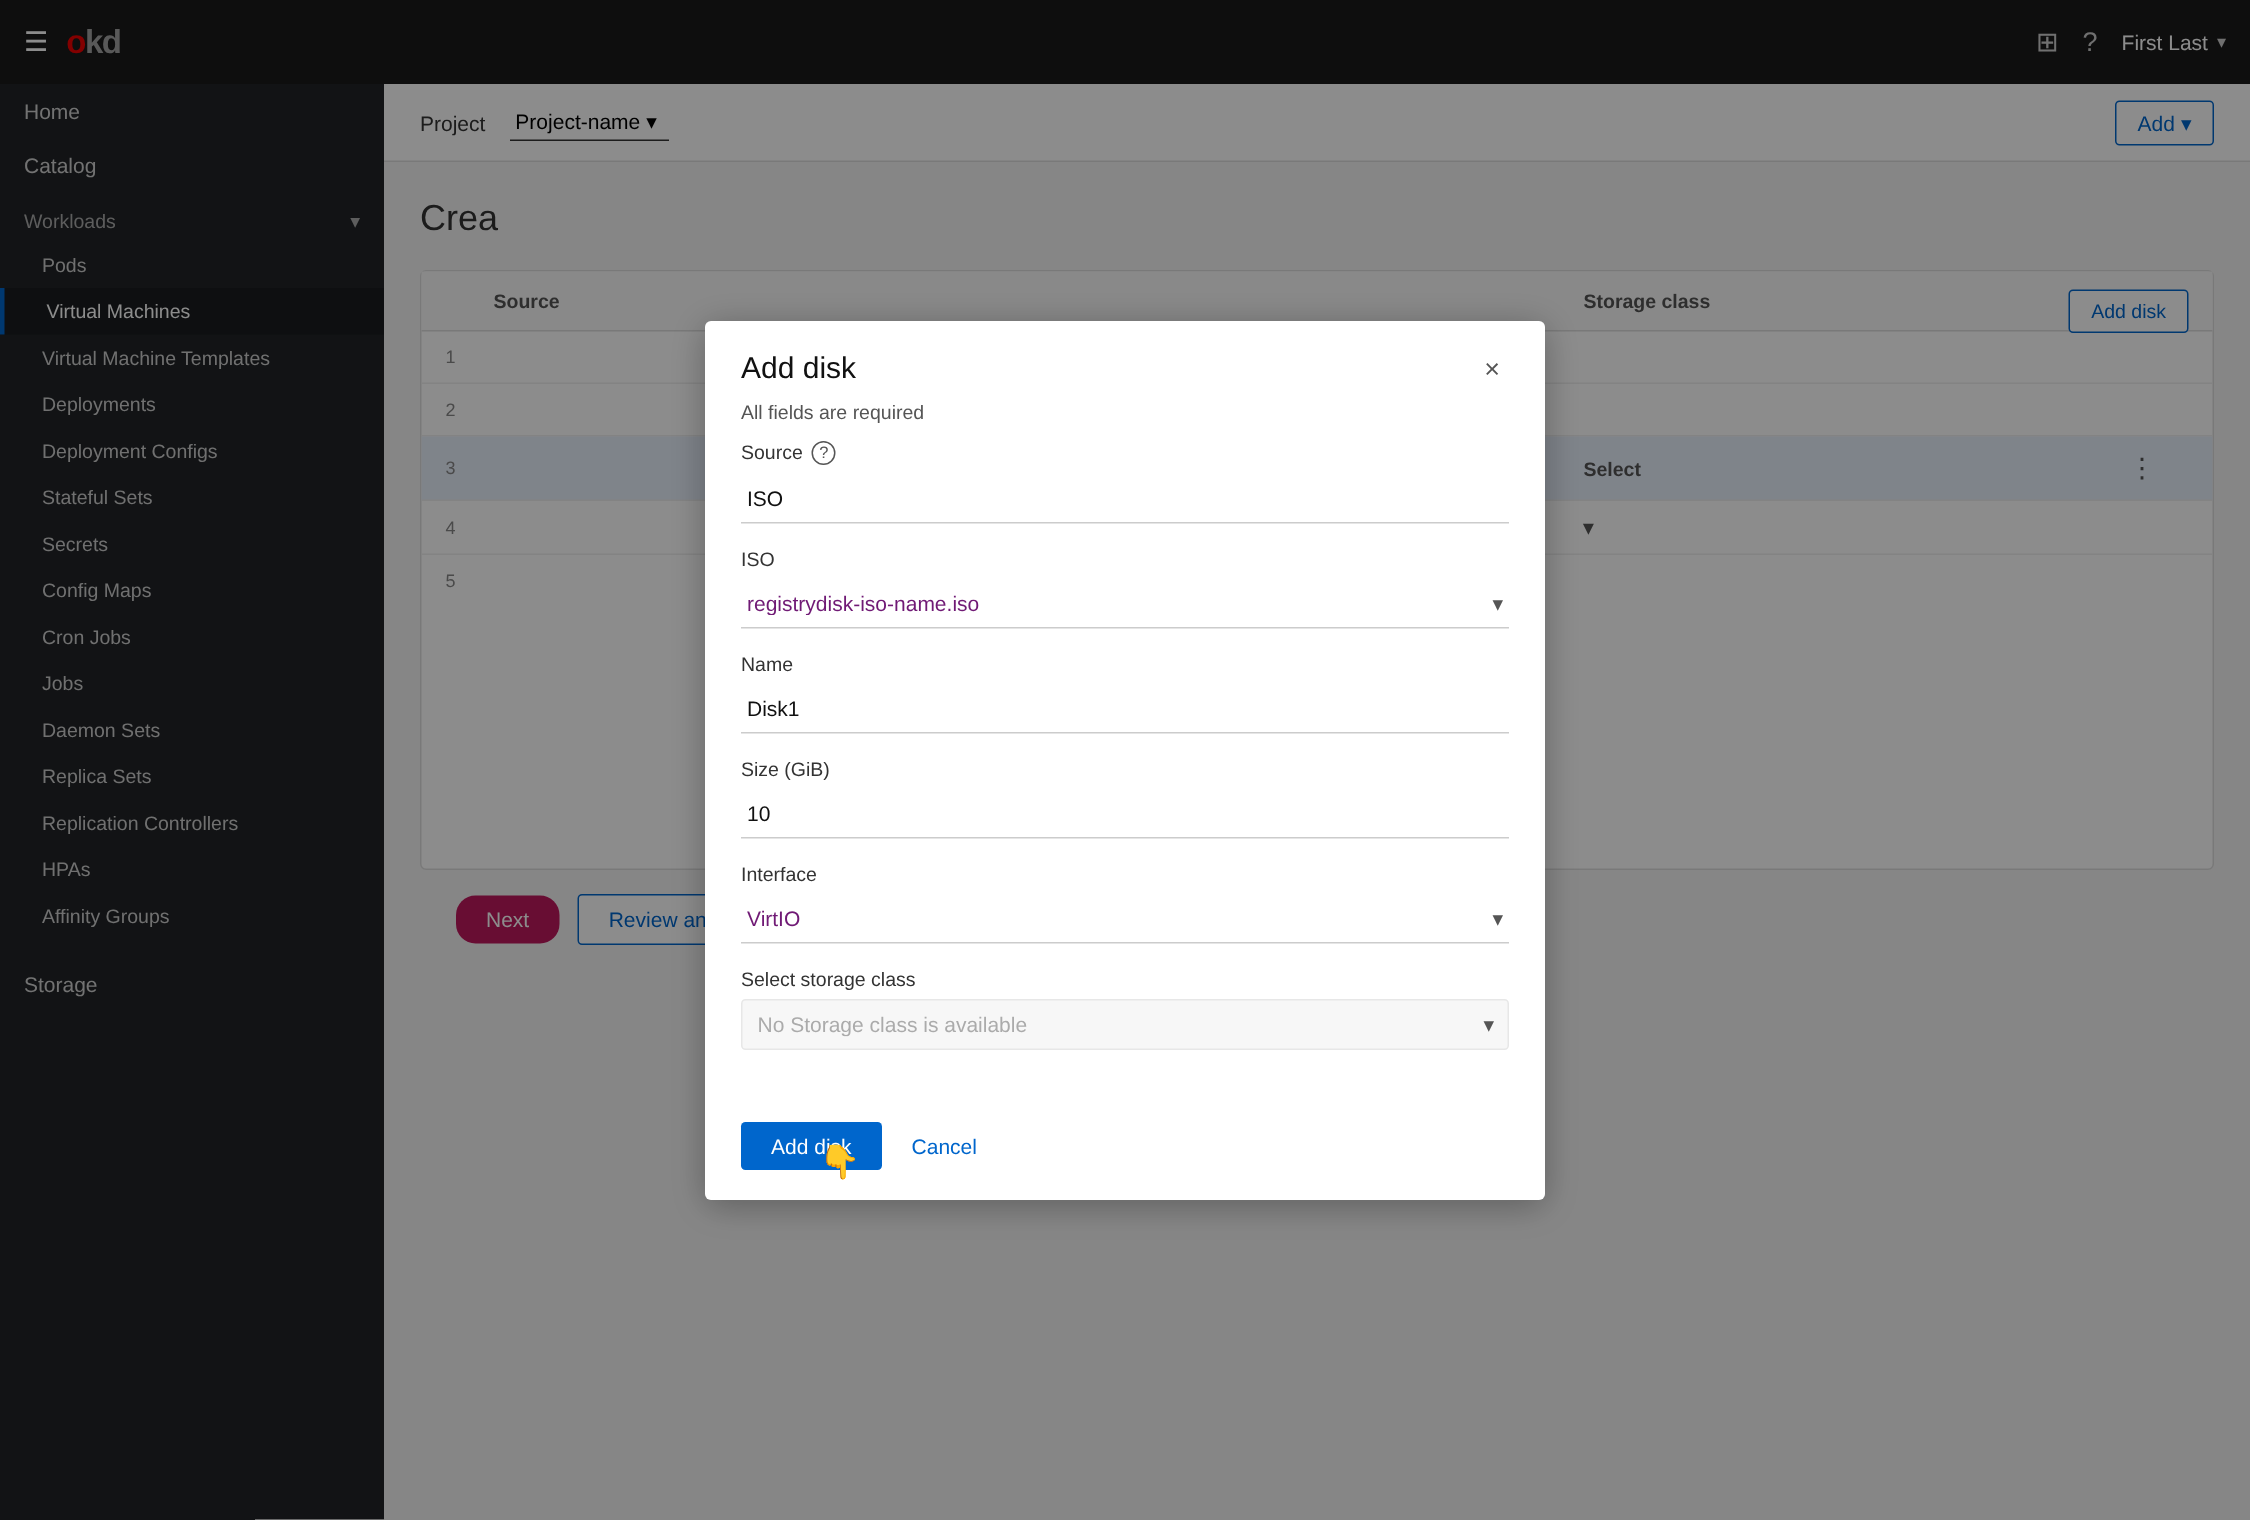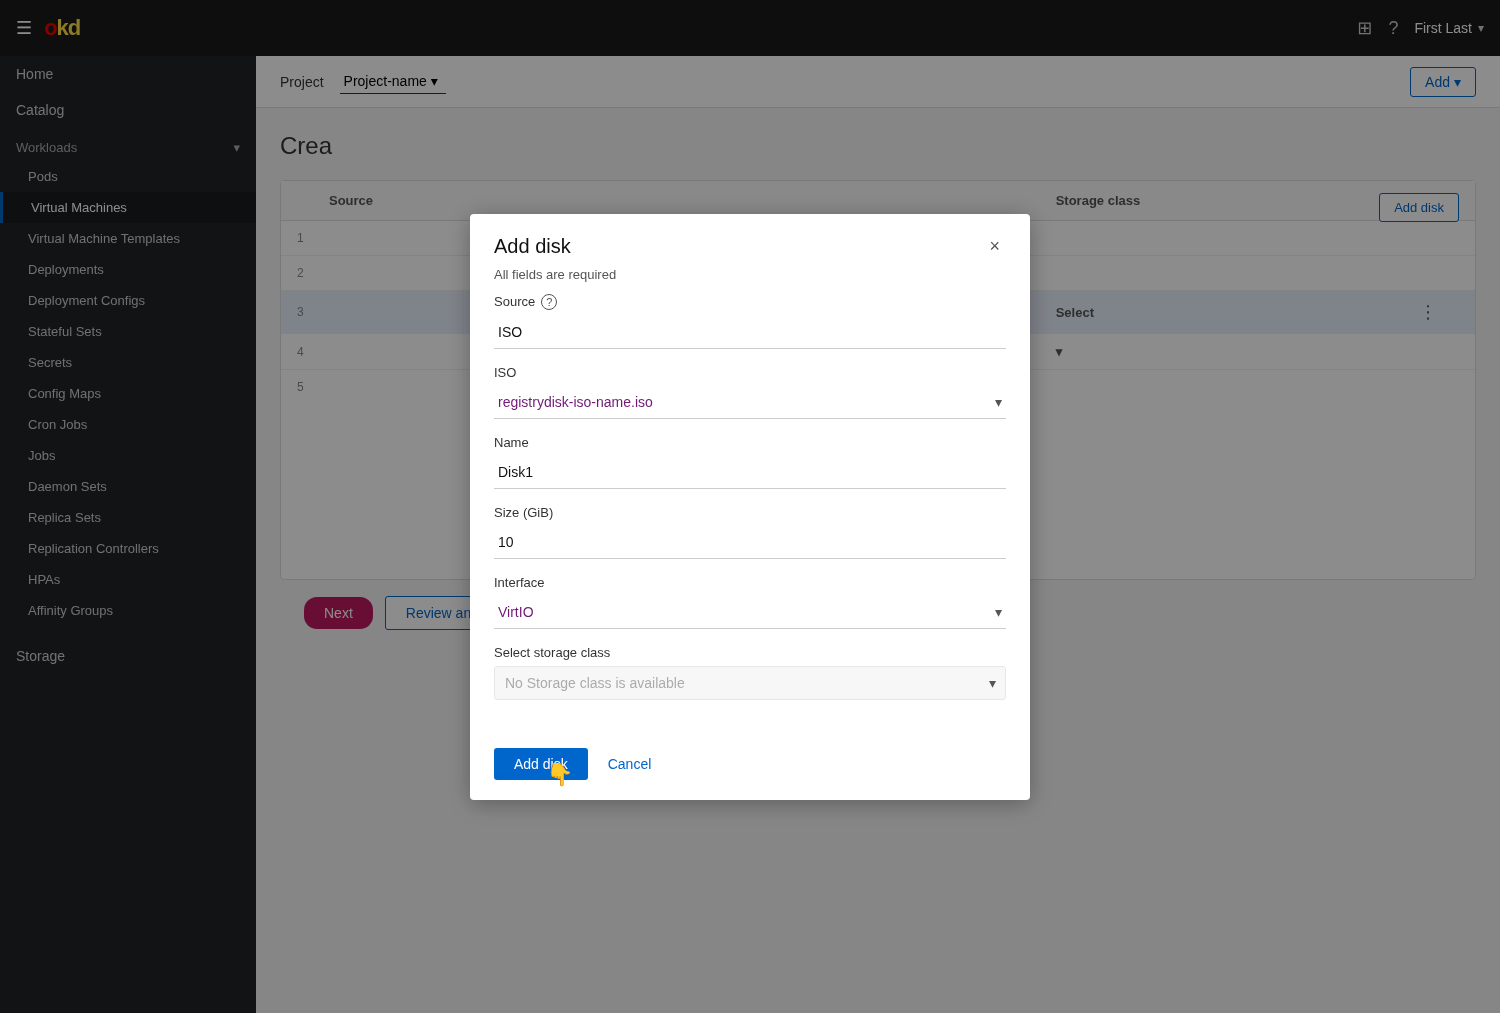--- a/index.html
+++ b/index.html
@@ -26,21 +26,21 @@
       display: flex;
       align-items: center;
       margin-right: auto;
     }
     .logo-text {
       font-size: 22px;
       font-weight: bold;
       letter-spacing: -1px;
     }
     .logo-o { color: #e00; }
-    .logo-kd { color: #fde047; }
+    .logo-kd { color: #a3a3a3; }
     .topnav-icons {
       display: flex;
       align-items: center;
       gap: 16px;
     }
     .topnav-grid-icon, .topnav-help-icon {
       color: #ccc;
       font-size: 18px;
       cursor: pointer;
     }

